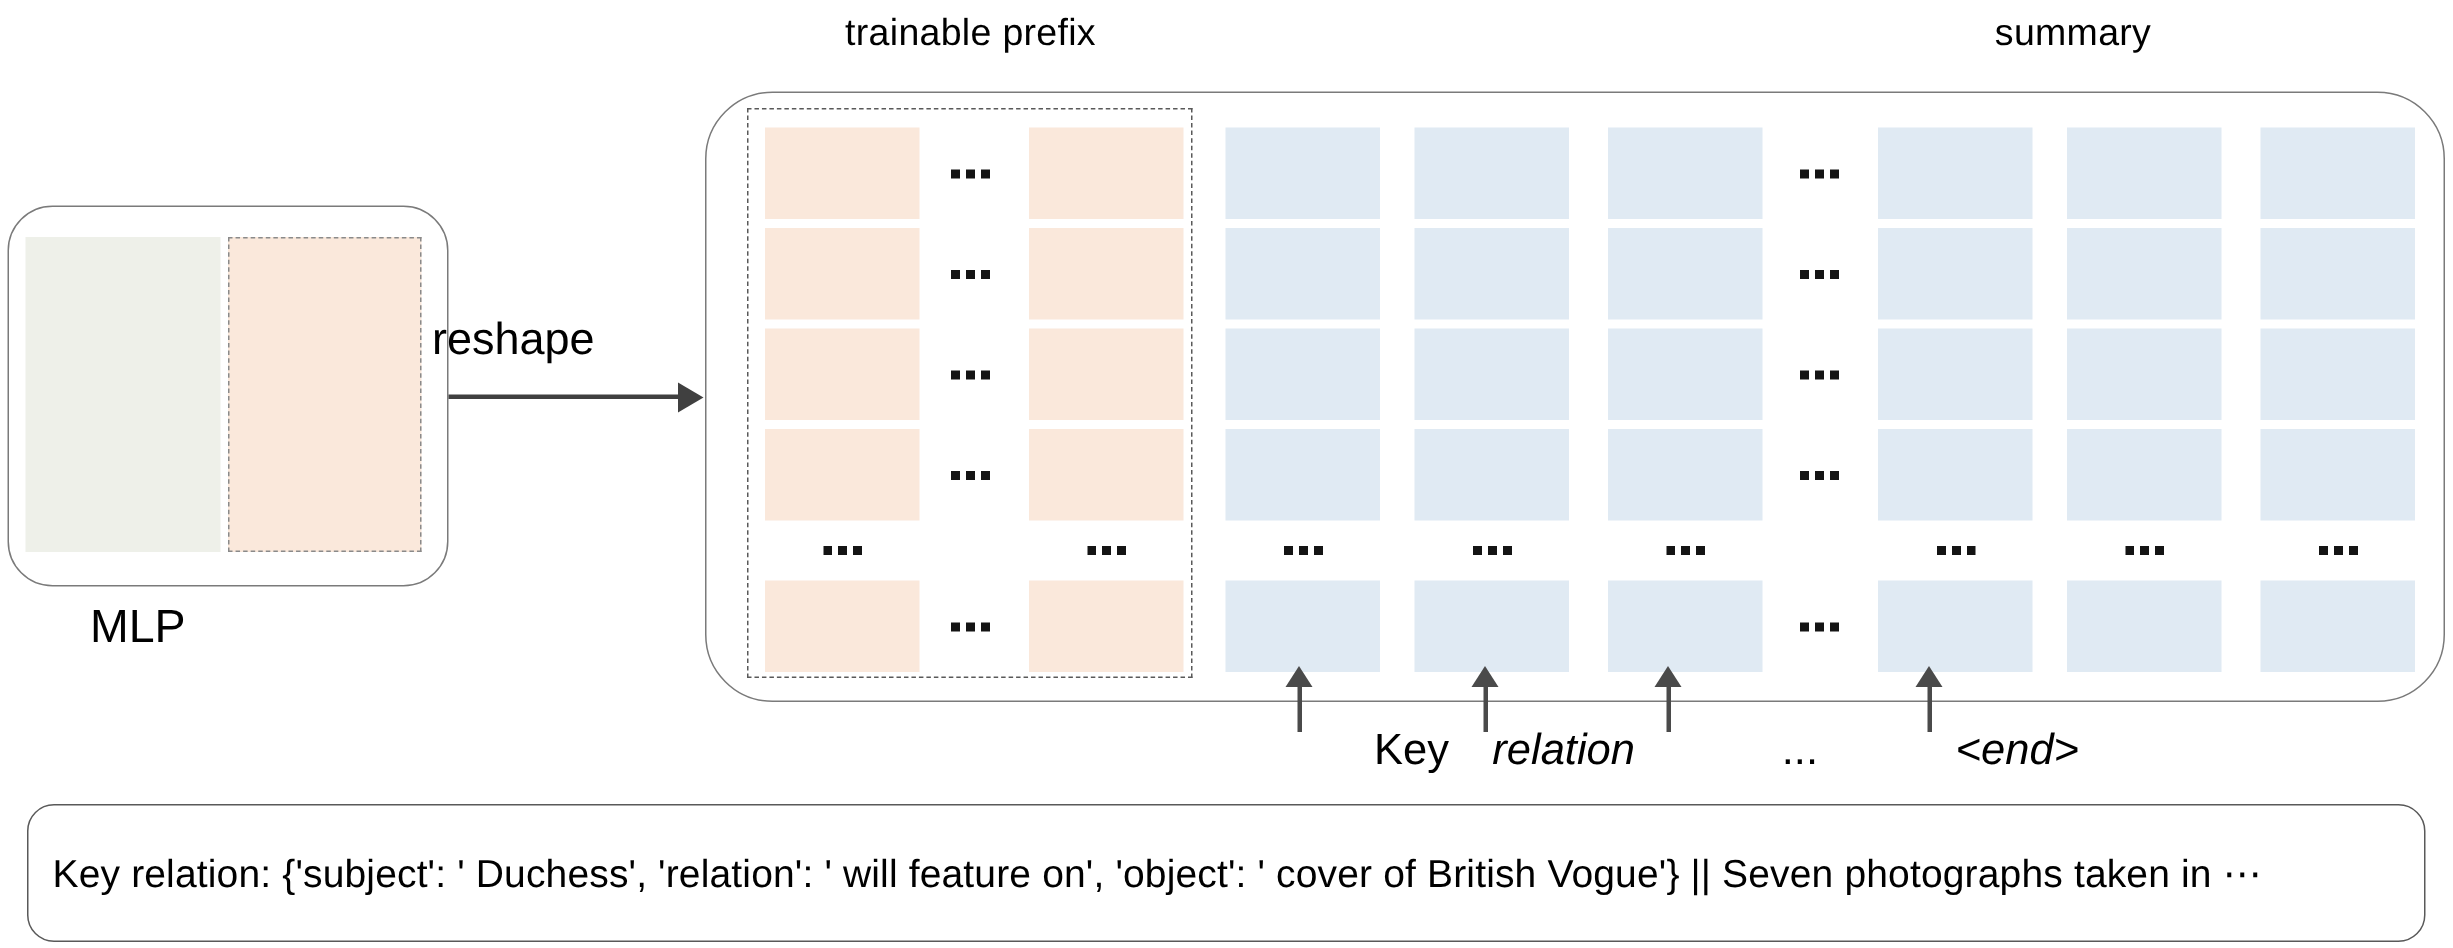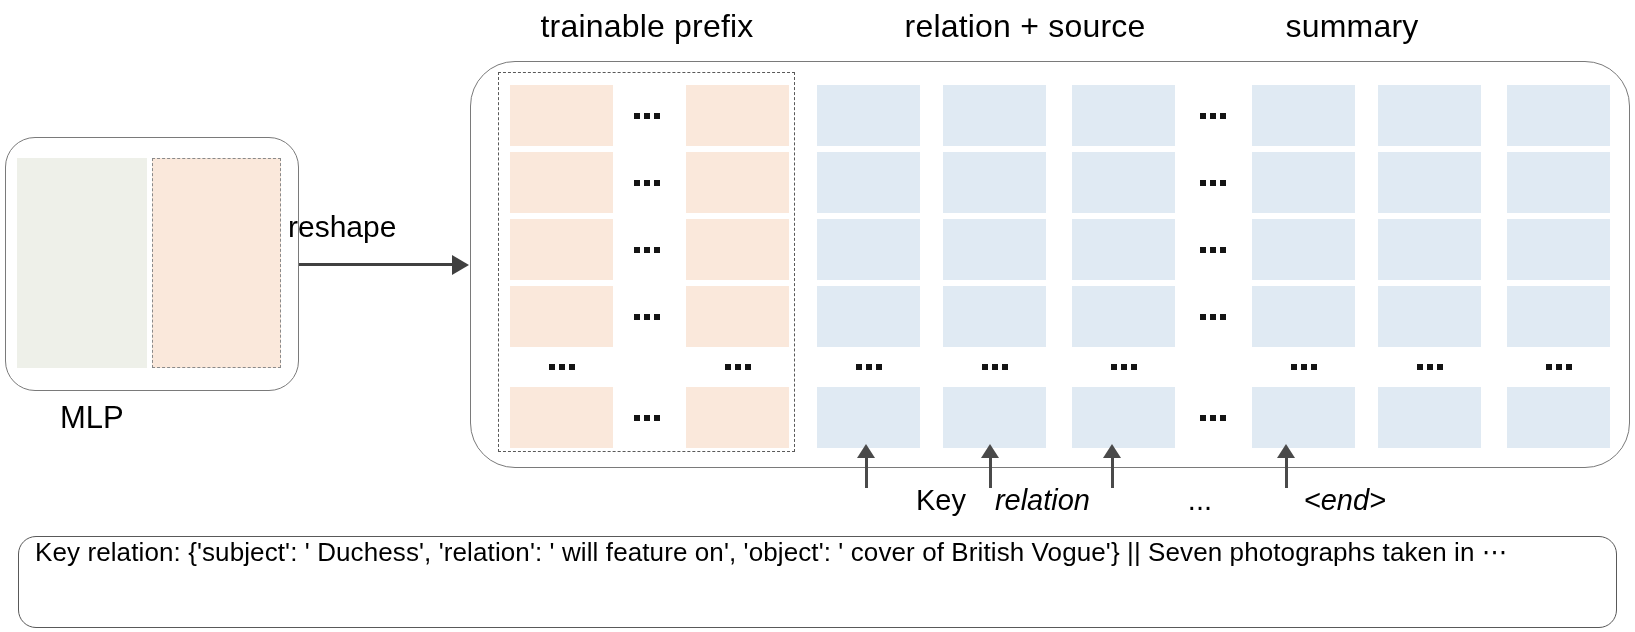--- a/index.html
+++ b/index.html
@@ -1,24 +1,24 @@
 <!DOCTYPE html>
 <html><head>
 <meta charset="utf-8">
 <style>
   html,body { margin:0; padding:0; background:#ffffff; }
   body { font-family:"Liberation Sans","DejaVu Sans",sans-serif; color:#000; }
   .canvas { position:relative; width:1635px; height:632px; background:#fff; overflow:hidden; }
 
   
   .section-label { position:absolute; top:8px; width:320px; text-align:center;
-                   font-size:32px; letter-spacing:0.2px; }
+                   font-size:25px; letter-spacing:0.2px; }
   .lbl-prefix  { left:487px; }
   .lbl-relsrc  { left:865px; }
-  .lbl-summary { left:1192px; }
+  .lbl-summary { left:1222px; }
 
   
   .mlp-box { position:absolute; left:5px; top:137px; width:292px; height:252px;
              border:1.3px solid #7a7a7a; border-radius:30px; background:#fff; }
   .mlp-left  { position:absolute; left:11px; top:20px; width:130px; height:210px; background:#eef0e9; }
   .mlp-right { position:absolute; left:146px; top:20px; width:129px; height:210px;
                background:#fae8db; border:1.2px dashed #8a8a8a; box-sizing:border-box; }
   .mlp-label { position:absolute; left:60px; top:400px; width:200px; font-size:31px; }
 
   
@@ -49,30 +49,29 @@
   
   .ptr { position:absolute; top:444px; width:120px; display:flex; flex-direction:column; align-items:center; }
   .ahead { width:0; height:0; border-left:9px solid transparent; border-right:9px solid transparent;
            border-bottom:14px solid #4a4a4a; }
   .astem { width:3px; height:30px; background:#4a4a4a; }
   .ptr-label { position:absolute; top:484px; width:200px; text-align:right; font-size:29px; }
 
   
   .input-box { position:absolute; left:18px; top:536px; width:1599px; height:92px;
                border:1.4px solid #595959; border-radius:18px; box-sizing:border-box;
-               display:flex; background:#fff; }
+               display:flex; align-items:center; background:#fff; }
   .input-text { padding-left:16px; font-size:26px; white-space:nowrap; letter-spacing:0.1px; }
 </style>
 </head>
 <body>
 
 <div class="canvas">
 
   <div class="section-label lbl-prefix">trainable prefix</div>
-  <div class="section-label lbl-relsrc">relation + source</div>
   <div class="section-label lbl-summary">summary</div>
 
   <div class="mlp-box">
     <div class="mlp-left"></div>
     <div class="mlp-right"></div>
   </div>
   <div class="mlp-label">MLP</div>
 
   <div class="reshape-label">reshape</div>
   <div class="reshape-arrow-stem"></div>

